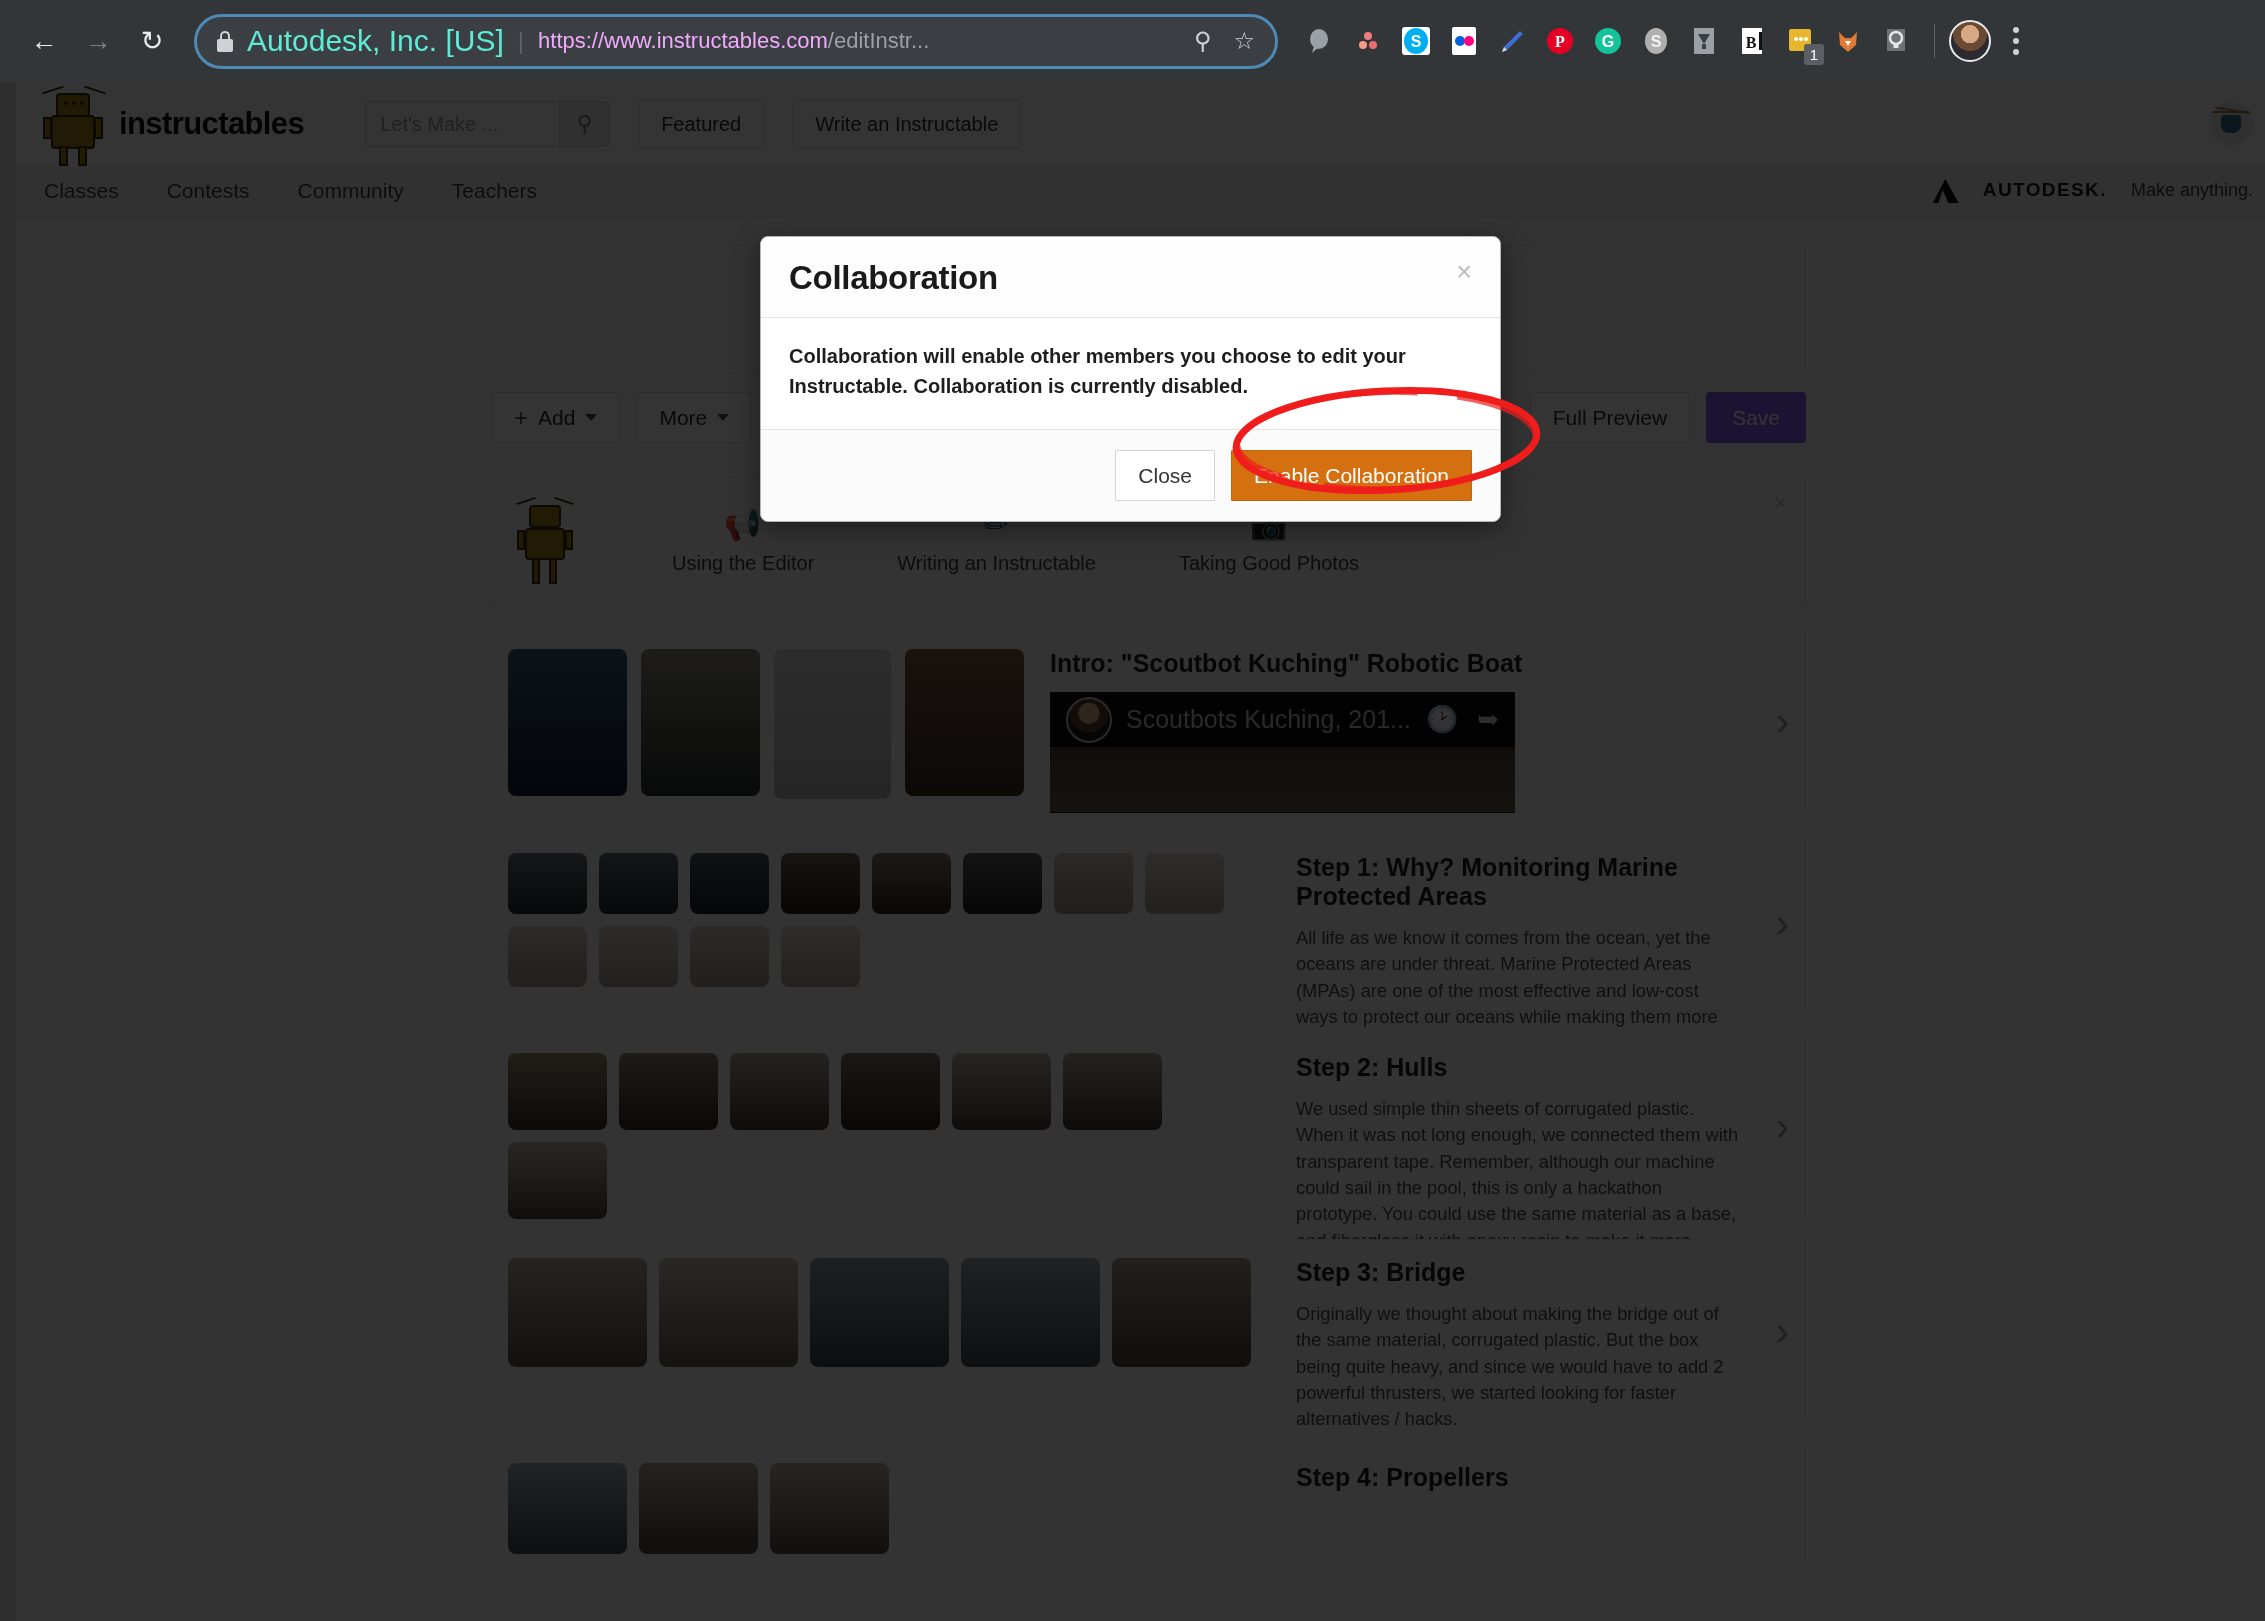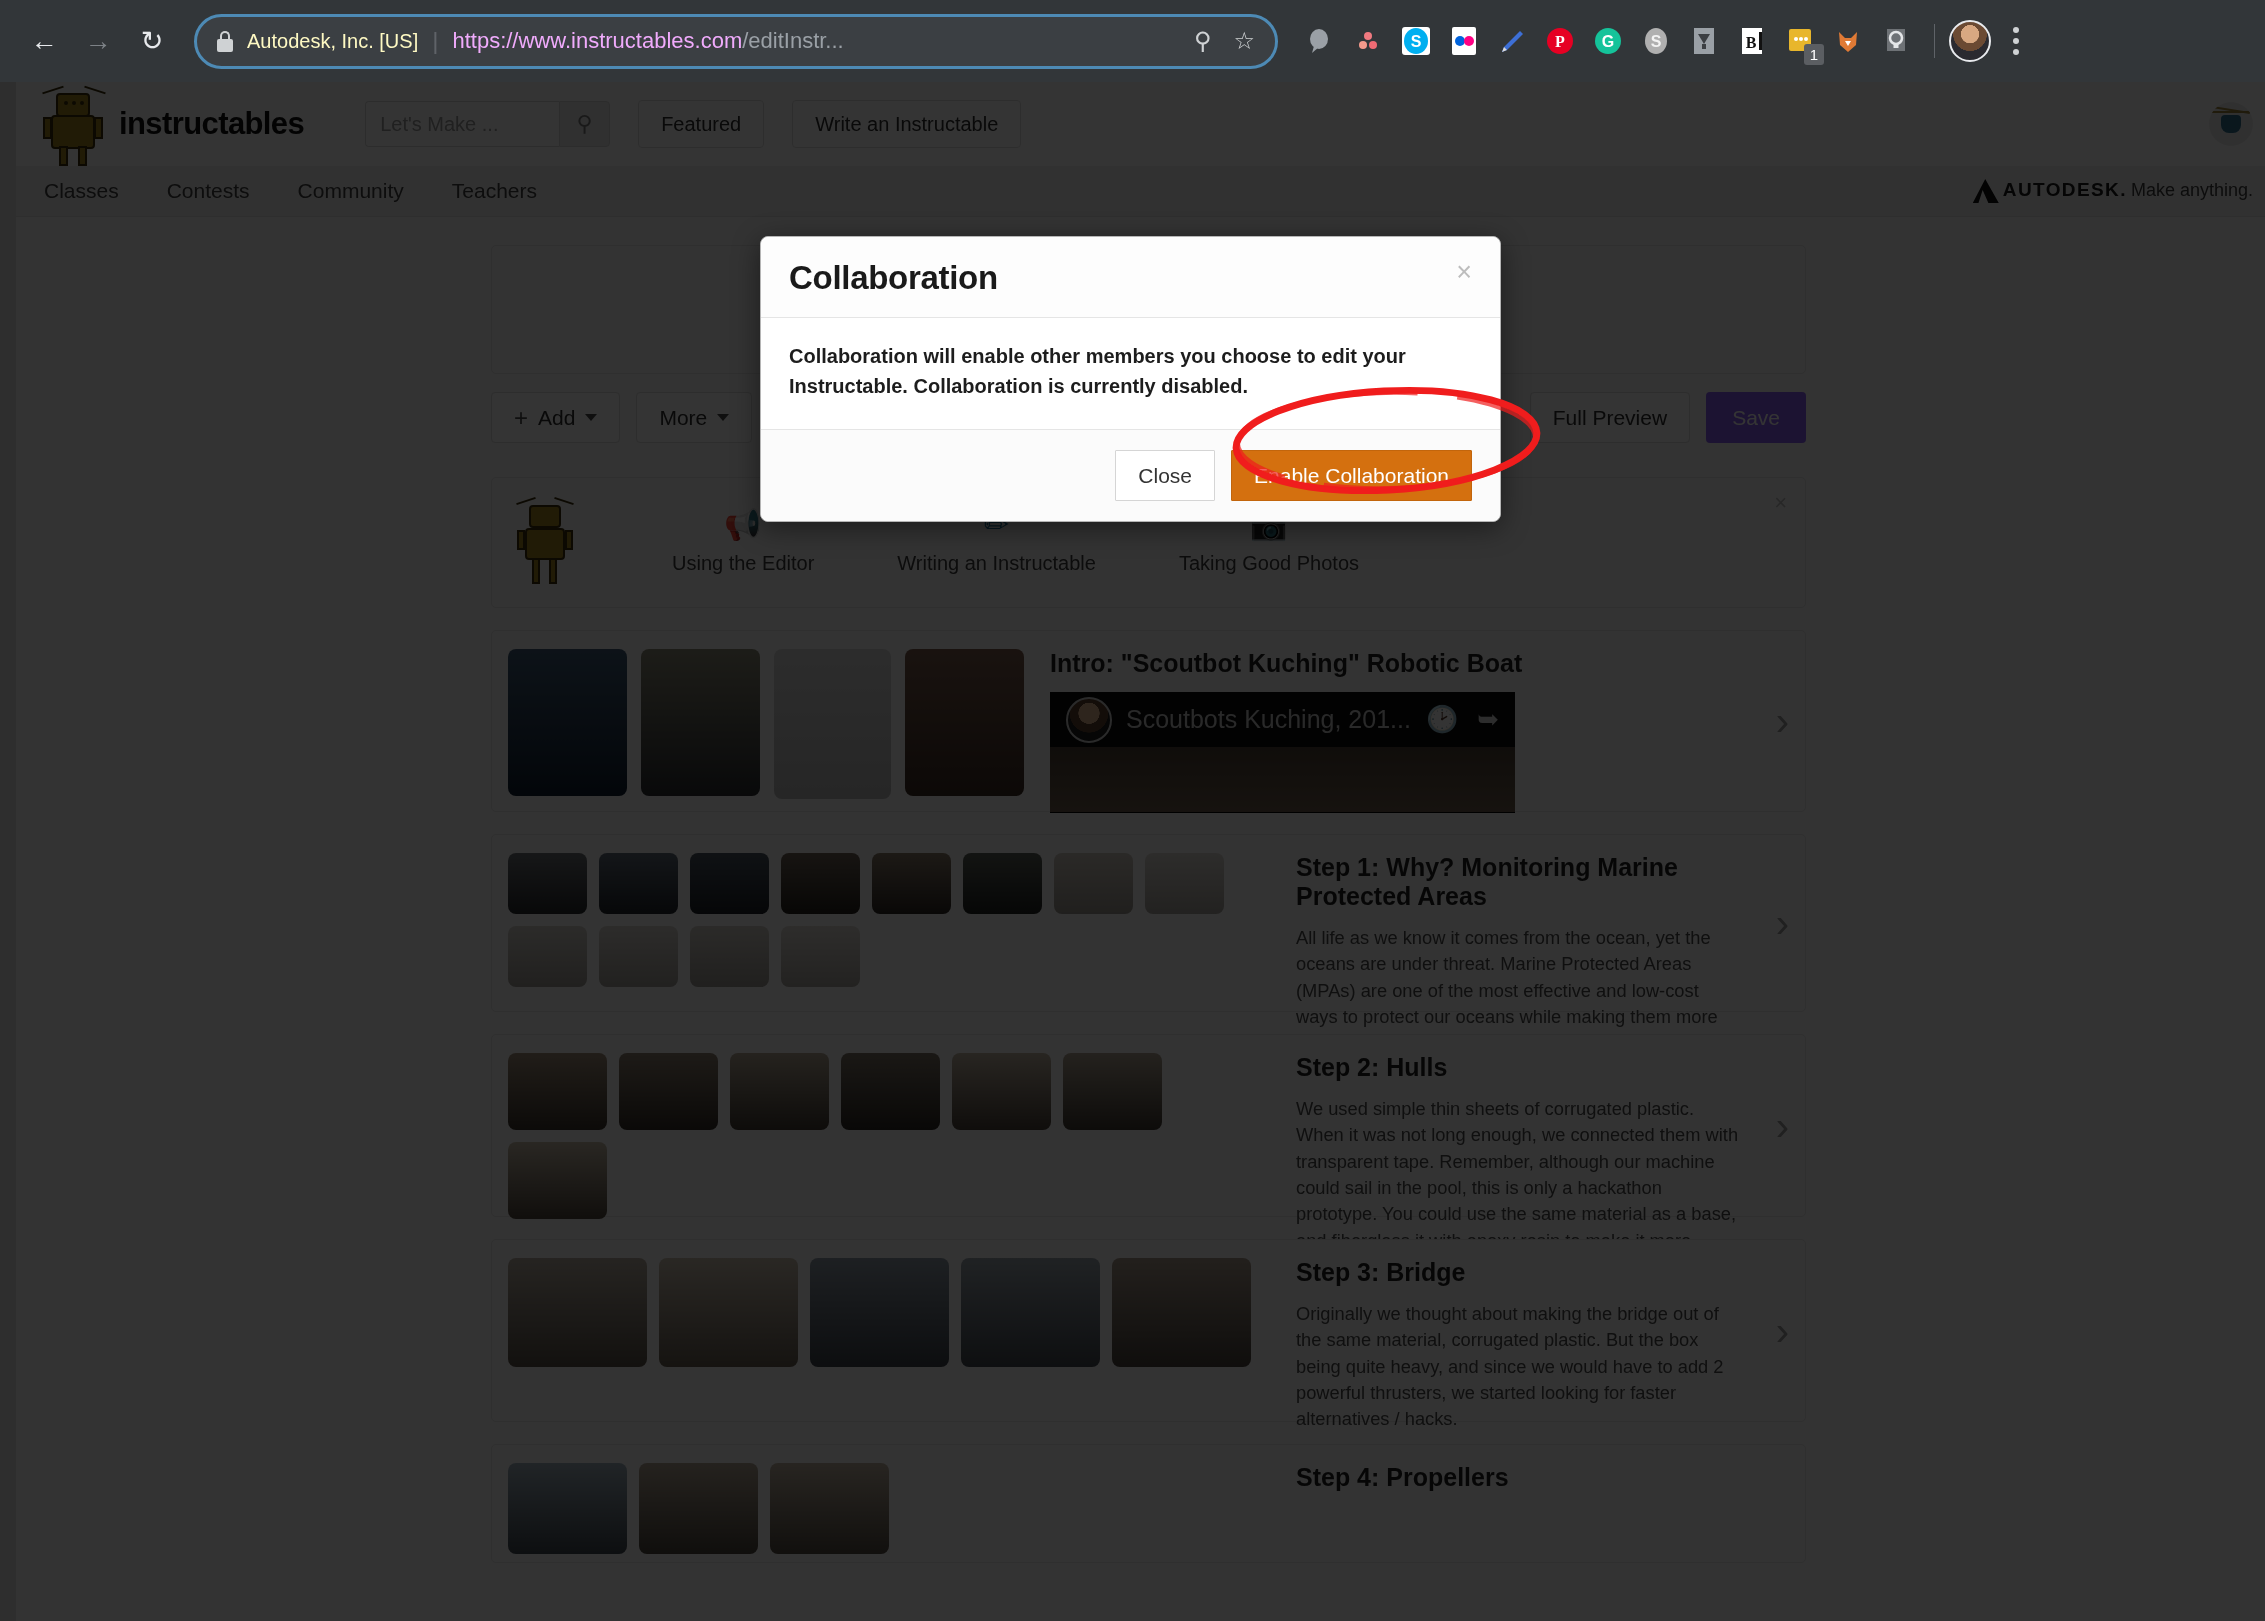--- a/index.html
+++ b/index.html
@@ -48,21 +48,21 @@
     position: absolute; bottom: 0; left: 0;
     width: 16px; height: 13px; background: #cfd2d4; border-radius: 2px;
   }
   #lock-icon .shackle {
     position: absolute; top: 0; left: 3px;
     width: 10px; height: 10px;
     border: 2.5px solid #cfd2d4;
     border-bottom: none;
     border-radius: 6px 6px 0 0;
   }
-  #site-identity { color: #fef9c3; font-size: 20px; white-space: nowrap; }
+  #site-identity { color: #5eead4; font-size: 30px; white-space: nowrap; }
   .omni-sep { color: #5f6368; margin: 0 14px; font-size: 24px; }
   #url-strong { color: #f0abfc; font-size: 22px; white-space: nowrap; }
   #url-dim { color: #9aa0a6; font-size: 22px; white-space: nowrap; }
   #omni-actions { margin-left: auto; display: flex; align-items: center; gap: 22px; }
   .omni-ico { color: #cfd2d4; font-size: 24px; line-height: 1; }
 
   #ext-bar { display: flex; align-items: center; gap: 0; margin-left: 18px; }
   .ext { width: 48px; height: 48px; display: flex; align-items: center; justify-content: center; position: relative; }
   .ext-badge {
     position: absolute; right: 0px; bottom: 0px;
@@ -147,21 +147,21 @@
   
   #subnav {
     height: 51px; background: #f0f0f0;
     border-bottom: 1px solid #e0e0e0;
     display: flex; align-items: center;
     padding: 0 28px;
     position: relative;
   }
   .subnav-item { font-size: 21px; color: #3d3d3d; margin-right: 48px; }
   #autodesk-lockup {
-    margin-left: auto; display: flex; align-items: baseline; gap: 4px; text-align: center;
+    margin-left: auto; display: flex; align-items: baseline; gap: 24px; text-align: center;
   }
   #ad-mark {
     width: 26px; height: 24px;
     background: #0f0f0f;
     clip-path: polygon(48% 0%, 100% 100%, 60% 100%, 38% 46%, 22% 100%, 0% 100%);
     align-self: center;
   }
   #ad-word { font-size: 19px; font-weight: 700; letter-spacing: 1.4px; color: #161616; }
   #ad-tag { font-size: 18px; color: #3c3c3c; }
 

